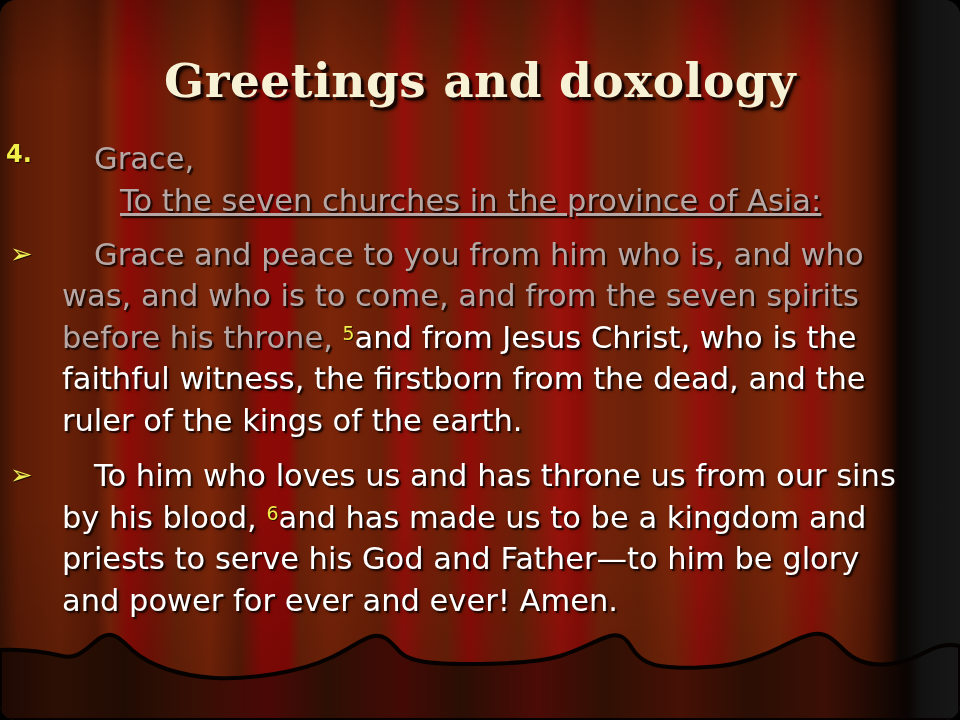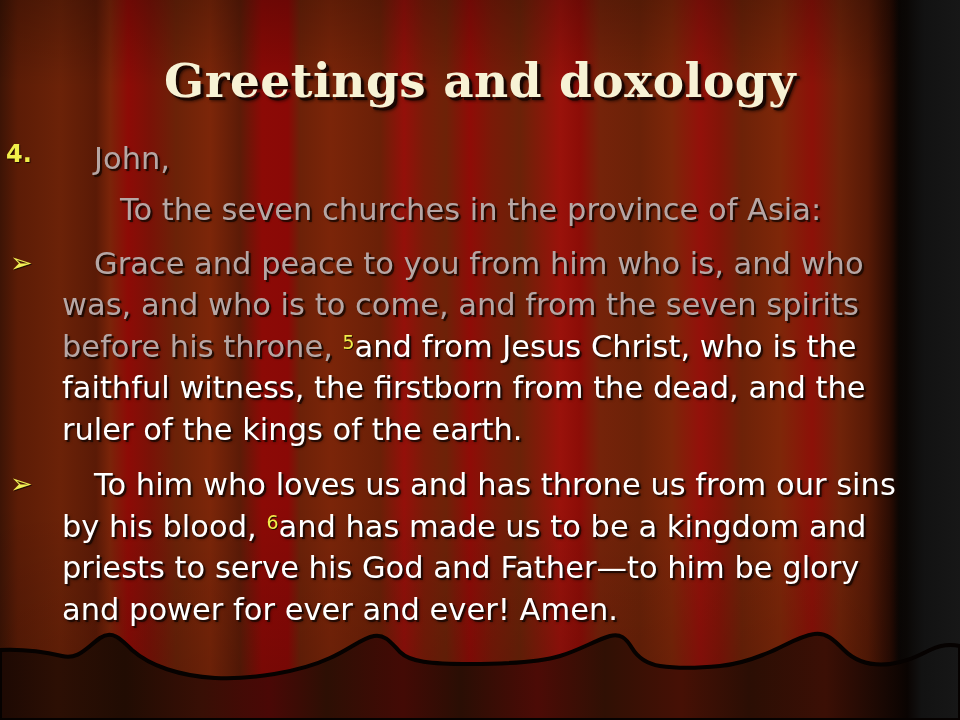--- a/index.html
+++ b/index.html
@@ -9,20 +9,21 @@
     background: #000;
   }
 
   #slide {
     position: relative;
     width: 960px;
     height: 720px;
     overflow: hidden;
     font-family: "DejaVu Sans", sans-serif;
     background: #0f172a;
+    border-radius: 16px;
   }
 
   
   .bg-base {
     position: absolute;
     inset: 0;
     background:
       linear-gradient(to right,
         #3d1405 0px,
         #5c1c06 18px,
@@ -177,41 +178,41 @@
   }
   .indent-sub {
     display: inline-block;
     width: 58px;
   }
   .indent-first {
     display: inline-block;
     width: 32px;
   }
 
-  .line-2 { margin-top: 10px; }
+  .line-2 { margin-top: 1px; text-decoration: underline; }
   .gap-a { height: 12px; }
   .gap-b { height: 14px; }
 </style>
 </head>
 <body>
 
 <div id="slide">
 
   <div class="bg-base"></div>
   <div class="bg-shade"></div>
   <div class="bg-rightband"></div>
 
   <div class="title">Greetings and doxology</div>
 
   <div class="body">
 
     <div class="para p-numbered">
       <span class="marker num">4.</span>
       <div class="faded">
-        <span class="indent-first"></span><span>John,</span>
+        <span class="indent-first"></span><span>Grace,</span>
       </div>
       <div class="faded line-2">
         <span class="indent-sub"></span><span>To the seven churches in the province of Asia:</span>
       </div>
     </div>
 
     <div class="gap-a"></div>
 
     <div class="para">
       <span class="marker arrow">➢</span>

